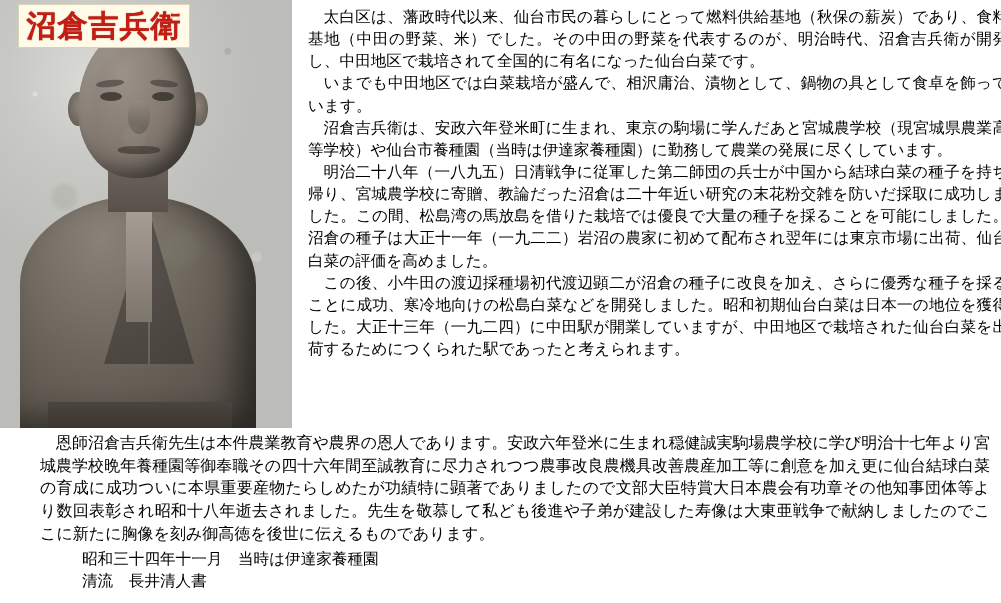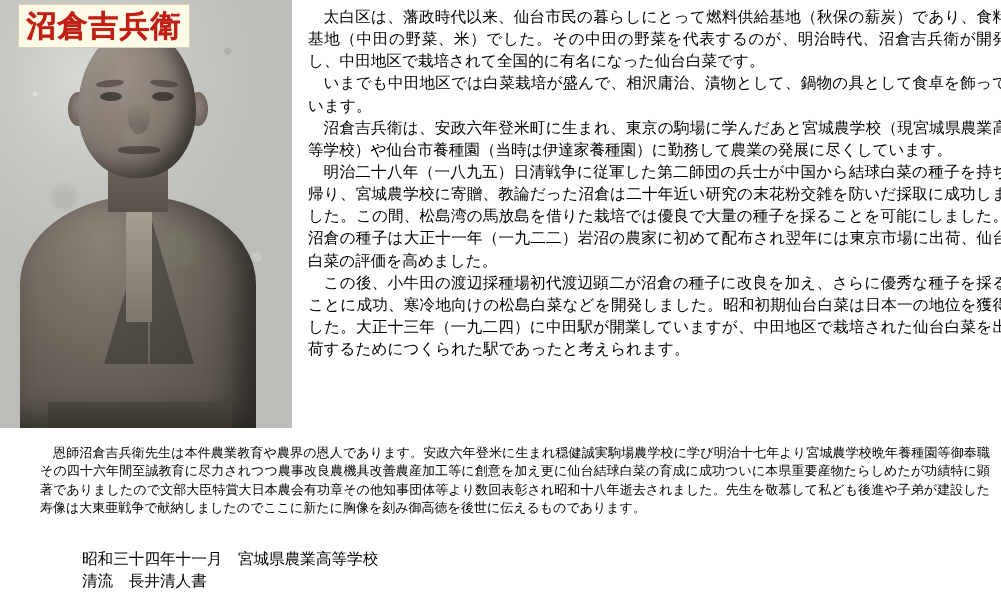--- a/index.html
+++ b/index.html
@@ -213,23 +213,23 @@
   }
   #main-text p {
     margin: 0 0 0 0;
     text-indent: 1em;
   }
 
   
   #inscription {
     position: absolute;
     left: 40px;
-    top: 444px;
+    top: 432px;
     width: 950px;
-    font-size: 13px;
+    font-size: 16px;
     line-height: 1.42;
     text-align: justify;
     text-justify: inter-ideograph;
   }
   #inscription p {
     margin: 0;
     text-indent: 1em;
   }
   #signature {
     position: absolute;
@@ -283,17 +283,17 @@
     <p>沼倉吉兵衛は、安政六年登米町に生まれ、東京の駒場に学んだあと宮城農学校（現宮城県農業高等学校）や仙台市養種園（当時は伊達家養種園）に勤務して農業の発展に尽くしています。</p>
     <p>明治二十八年（一八九五）日清戦争に従軍した第二師団の兵士が中国から結球白菜の種子を持ち帰り、宮城農学校に寄贈、教論だった沼倉は二十年近い研究の末花粉交雑を防いだ採取に成功しました。この間、松島湾の馬放島を借りた栽培では優良で大量の種子を採ることを可能にしました。沼倉の種子は大正十一年（一九二二）岩沼の農家に初めて配布され翌年には東京市場に出荷、仙台白菜の評価を高めました。</p>
     <p>この後、小牛田の渡辺採種場初代渡辺顕二が沼倉の種子に改良を加え、さらに優秀な種子を採ることに成功、寒冷地向けの松島白菜などを開発しました。昭和初期仙台白菜は日本一の地位を獲得した。大正十三年（一九二四）に中田駅が開業していますが、中田地区で栽培された仙台白菜を出荷するためにつくられた駅であったと考えられます。</p>
   </div>
 
   <div id="inscription">
     <p>恩師沼倉吉兵衛先生は本件農業教育や農界の恩人であります。安政六年登米に生まれ穏健誠実駒場農学校に学び明治十七年より宮城農学校晩年養種園等御奉職その四十六年間至誠教育に尽力されつつ農事改良農機具改善農産加工等に創意を加え更に仙台結球白菜の育成に成功ついに本県重要産物たらしめたが功績特に顕著でありましたので文部大臣特賞大日本農会有功章その他知事団体等より数回表彰され昭和十八年逝去されました。先生を敬慕して私ども後進や子弟が建設した寿像は大東亜戦争で献納しましたのでここに新たに胸像を刻み御高徳を後世に伝えるものであります。</p>
   </div>
 
   <div id="signature">
-    <div class="sig-line">昭和三十四年十一月　宮城県農業高等学校</div>
+    <div class="sig-line">昭和三十四年十一月　当時は伊達家養種園</div>
     <div class="sig-line">清流　長井清人書</div>
   </div>
 
 </div>
 
 </body></html>

